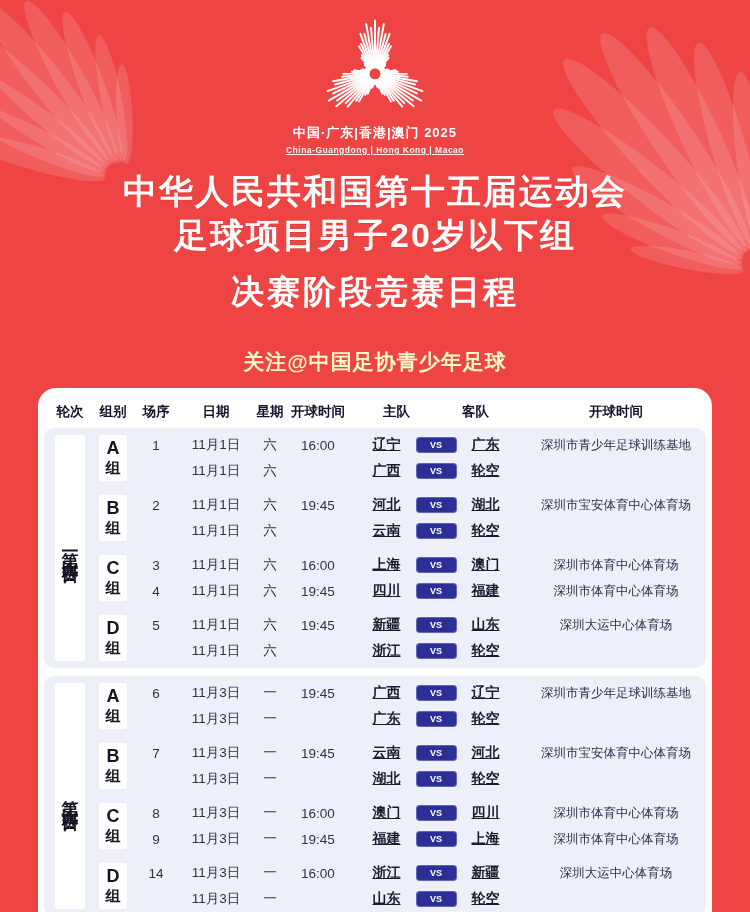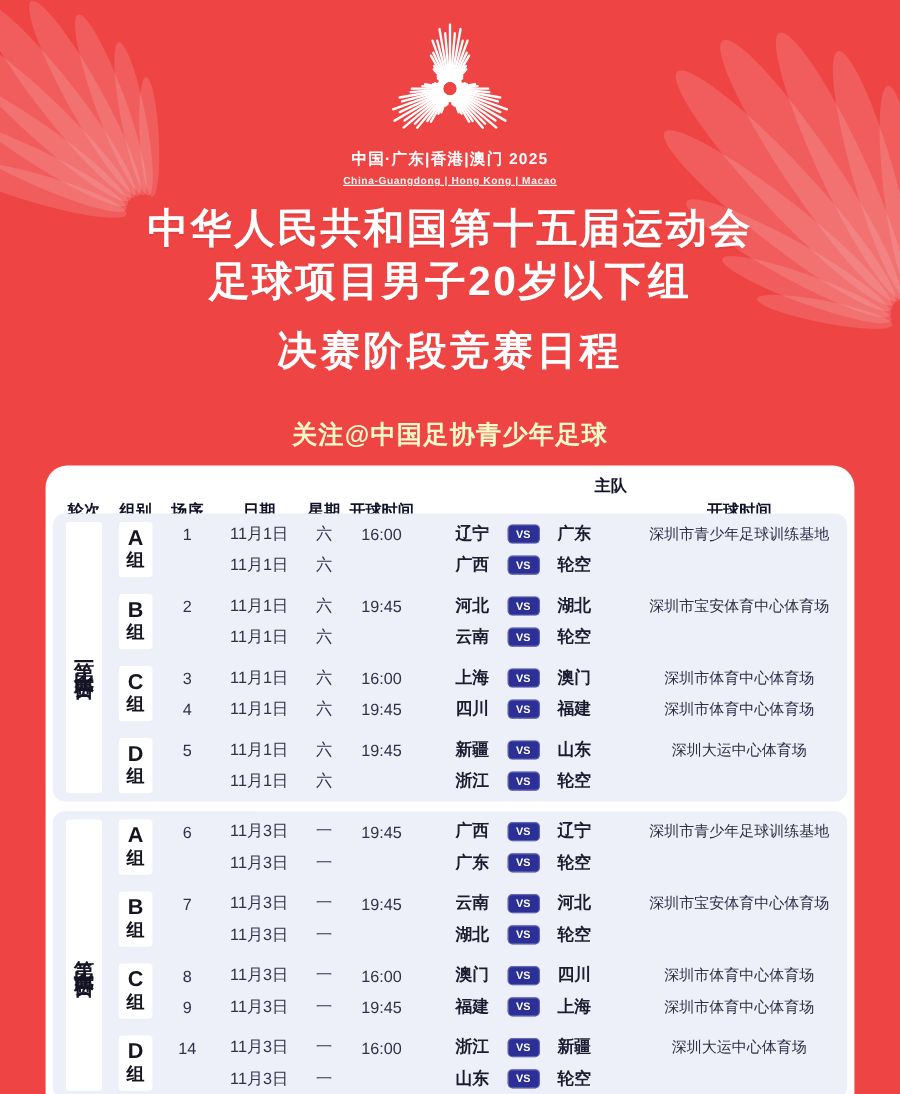--- a/index.html
+++ b/index.html
@@ -26,39 +26,39 @@
   .follow{position:relative;margin:34px 38px 0;color:#f3fac8;font-size:21px;font-weight:700;letter-spacing:1px;text-align:center;}
 
   
   .card{
     position:relative;margin:12px 38px 0;background:#ffffff;
     border-radius:18px 18px 0 0;padding:8px 6px 6px;min-height:540px;
   }
   .grid-cols{display:grid;grid-template-columns:52px 34px 52px 68px 40px 56px 180px 1fr;align-items:center;}
   .thead{height:32px;font-size:13.5px;font-weight:800;color:#12122a;}
   .thead .hc{text-align:center;}
-  .match-h{display:flex;align-items:flex-end;justify-content:center;gap:12px;flex-direction:column;}
+  .match-h{display:flex;align-items:flex-end;justify-content:center;gap:12px;}
   .match-h .hlabel{min-width:34px;text-align:center;}
   .vs-spacer{width:21px;}
 
   .section{position:relative;background:#edf0f9;border-radius:10px;margin:0 0 8px;padding:4px 0;}
   .round-strip{position:absolute;left:11px;top:7px;bottom:7px;width:30px;background:#fff;border-radius:3px;display:flex;align-items:center;justify-content:center;}
   .round-text{writing-mode:vertical-rl;text-orientation:upright;font-size:17px;font-weight:800;letter-spacing:4px;color:#141424;}
   .group{position:relative;margin-bottom:8px;}
   .group:last-child{margin-bottom:0;}
   .group-box{position:absolute;left:55px;top:3px;bottom:3px;width:28px;background:#fff;border-radius:3px;
     display:flex;flex-direction:column;align-items:center;justify-content:center;color:#15151f;font-weight:800;line-height:20px;}
   .g-letter{font-size:18px;}
   .g-suffix{font-size:15px;}
   .row{height:26px;}
   .cell{text-align:center;}
   .c-no,.c-date,.c-day,.c-time{font-size:13.5px;font-weight:500;color:#30304a;}
   .match{display:flex;align-items:center;justify-content:center;gap:12px;}
-  .team{min-width:34px;text-align:center;font-size:14px;font-weight:800;color:#1c1c30;}
-  .vs-badge{width:27px;height:16px;background:#2b2f96;border-radius:4px;color:#fff;font-size:9px;font-weight:700;
+  .team{min-width:34px;text-align:center;font-size:14px;font-weight:800;color:#1c1c30;text-decoration:underline;}
+  .vs-badge{width:41px;height:16px;background:#2b2f96;border-radius:4px;color:#fff;font-size:9px;font-weight:700;
     display:flex;align-items:center;justify-content:center;box-shadow:inset 0 0 0 1px rgba(255,255,255,.25);}
   .c-venue{font-size:12.5px;font-weight:500;color:#2e2e48;}
 </style>
 </head>
 <body>
 
 <div class="page">
 
   <svg id="wings" class="decor" viewBox="0 0 750 912">
       <ellipse cx="33.3" cy="157.8" rx="75.0" ry="12.0" transform="rotate(196 33.3 157.8)" fill="#ffffff" opacity="0.13"></ellipse>

